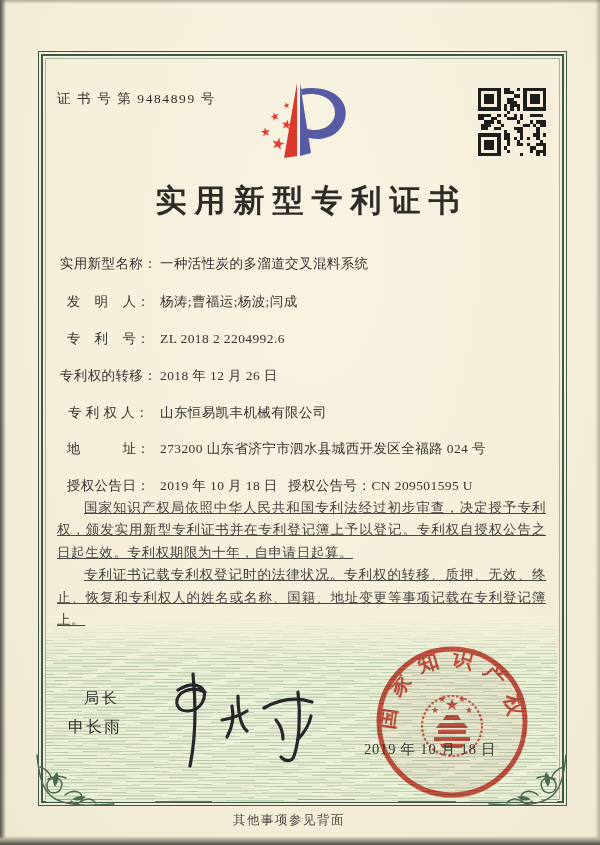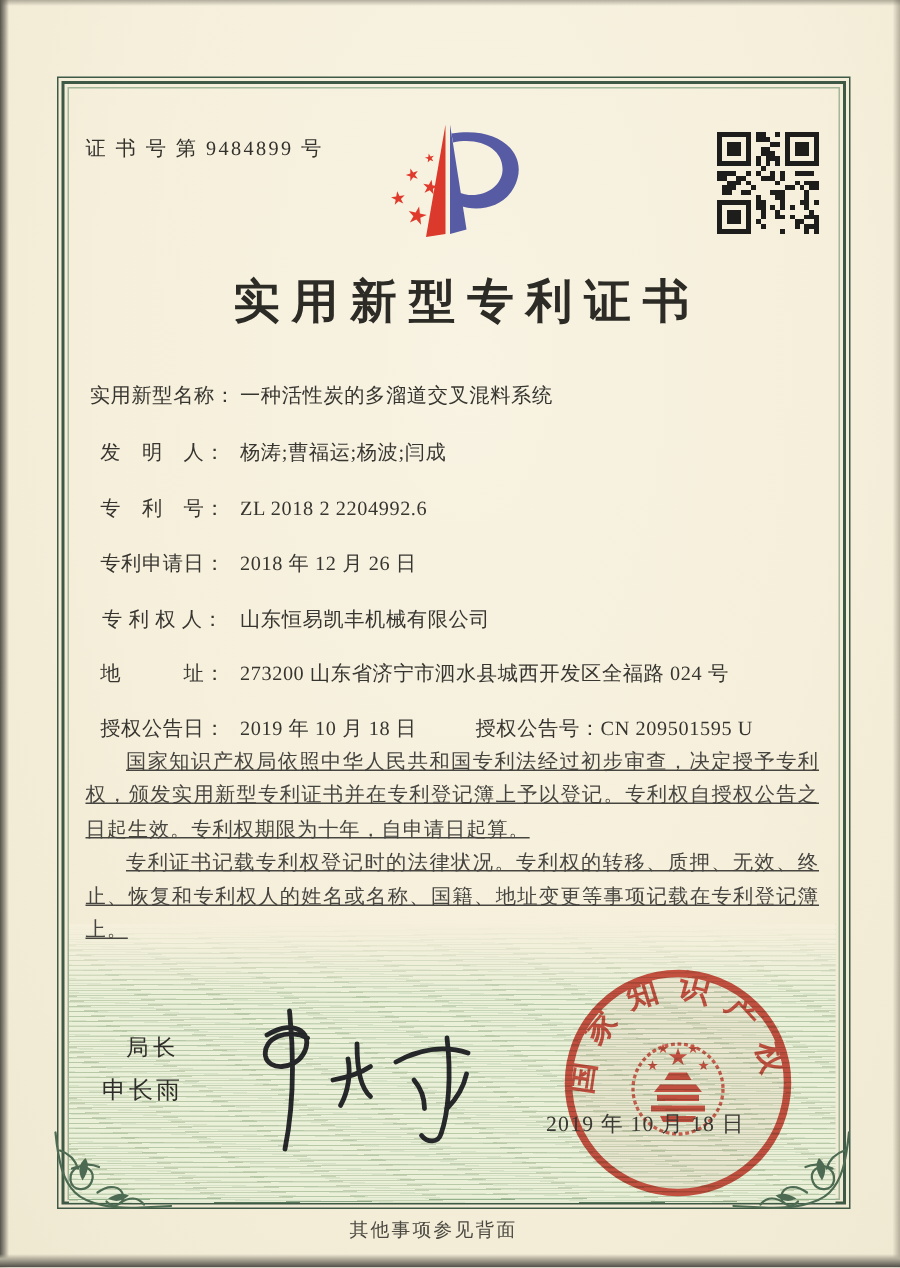--- a/index.html
+++ b/index.html
@@ -24,21 +24,21 @@
       repeating-linear-gradient(180.8deg, rgba(126,166,120,.18) 0 .8px, rgba(234,240,216,0) .8px 3.1px);}
   
   .cert-no{position:absolute;left:57px;top:90px;font-size:13.5px;letter-spacing:1.6px;color:#33312c;}
   .logo{position:absolute;left:238px;top:76px;width:124px;height:106px;}
   .qr{position:absolute;left:478px;top:88px;width:68px;height:68px;}
   .qr svg{width:100%;height:100%;}
   .title{position:absolute;left:0;right:0;top:180px;margin:0;text-align:center;
     font-size:31px;font-weight:700;letter-spacing:8px;color:#2d2b26;padding-left:23px;}
   .frow{position:absolute;left:57px;font-size:13.5px;white-space:nowrap;color:#373530;letter-spacing:.4px;}
   .flabel{display:inline-block;min-width:103px;text-align:center;}
-  .fp2{position:absolute;left:231px;top:0;white-space:nowrap;margin-left:29px;}
+  .fp2{position:absolute;left:231px;top:0;white-space:nowrap;}
   .body-text{position:absolute;left:57px;top:497px;width:489px;font-size:13.5px;line-height:22.4px;
     text-align:justify;color:#474540;letter-spacing:.6px;}
   .body-text p{margin:0;text-indent:2em;text-decoration:underline;}
   .sig-title{position:absolute;left:84px;top:689px;font-size:15px;letter-spacing:3px;color:#2e2d29;
     font-family:"Liberation Sans","DejaVu Sans",sans-serif;z-index:4;}
   .sig-name{position:absolute;left:68px;top:717px;font-size:16px;letter-spacing:2px;color:#2e2d29;
     font-family:"Liberation Sans","DejaVu Sans",sans-serif;z-index:4;}
   .sig-svg{position:absolute;left:148px;top:666px;width:178px;height:108px;z-index:4;mix-blend-mode:multiply;}
   .seal-svg{position:absolute;left:364px;top:634px;width:176px;height:176px;z-index:3;mix-blend-mode:multiply;opacity:.92;}
   .seal-date{position:absolute;left:364px;top:740px;font-size:14.5px;letter-spacing:.8px;color:#3a3833;z-index:5;}
@@ -327,21 +327,21 @@
   <div class="frow" style="top:255px">
     <span class="flabel">实用新型名称：</span><span>一种活性炭的多溜道交叉混料系统</span>
   </div>
   <div class="frow" style="top:293px">
     <span class="flabel">发　明　人：</span><span>杨涛;曹福运;杨波;闫成</span>
   </div>
   <div class="frow" style="top:330px">
     <span class="flabel">专　利　号：</span><span>ZL 2018 2 2204992.6</span>
   </div>
   <div class="frow" style="top:367px">
-    <span class="flabel">专利申请日：</span><span>2018 年 12 月 26 日</span>
+    <span class="flabel">专利权的转移：</span><span>2018 年 12 月 26 日</span>
   </div>
   <div class="frow" style="top:404px">
     <span class="flabel">专 利 权 人：</span><span>山东恒易凯丰机械有限公司</span>
   </div>
   <div class="frow" style="top:440px">
     <span class="flabel">地　　　址：</span><span>273200 山东省济宁市泗水县城西开发区全福路 024 号</span>
   </div>
   <div class="frow" style="top:477px;width:489px">
     <span class="flabel">授权公告日：</span><span>2019 年 10 月 18 日</span>
     <span class="fp2"><span>授权公告号：</span><span>CN 209501595 U</span></span>

